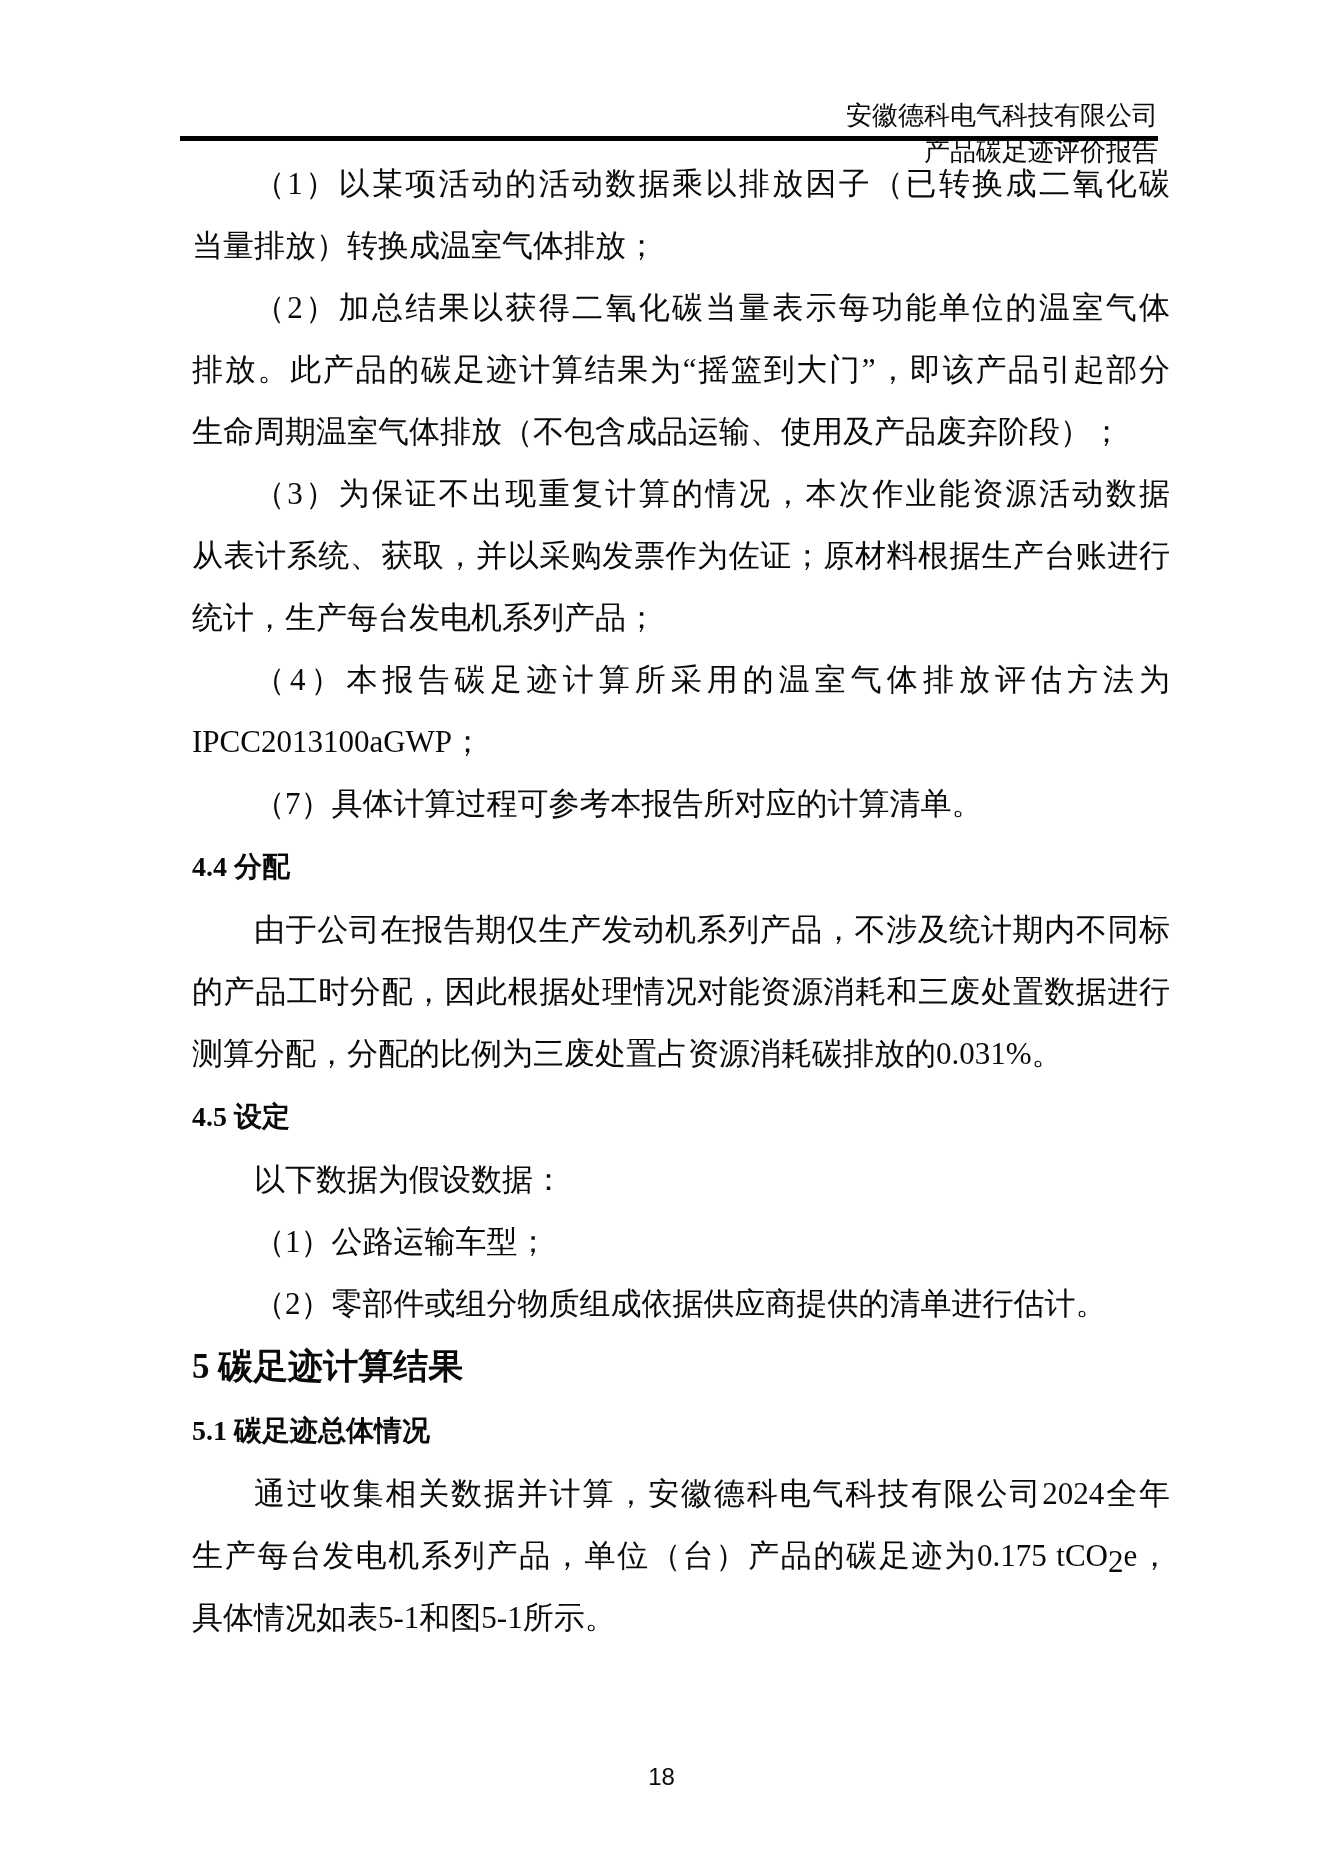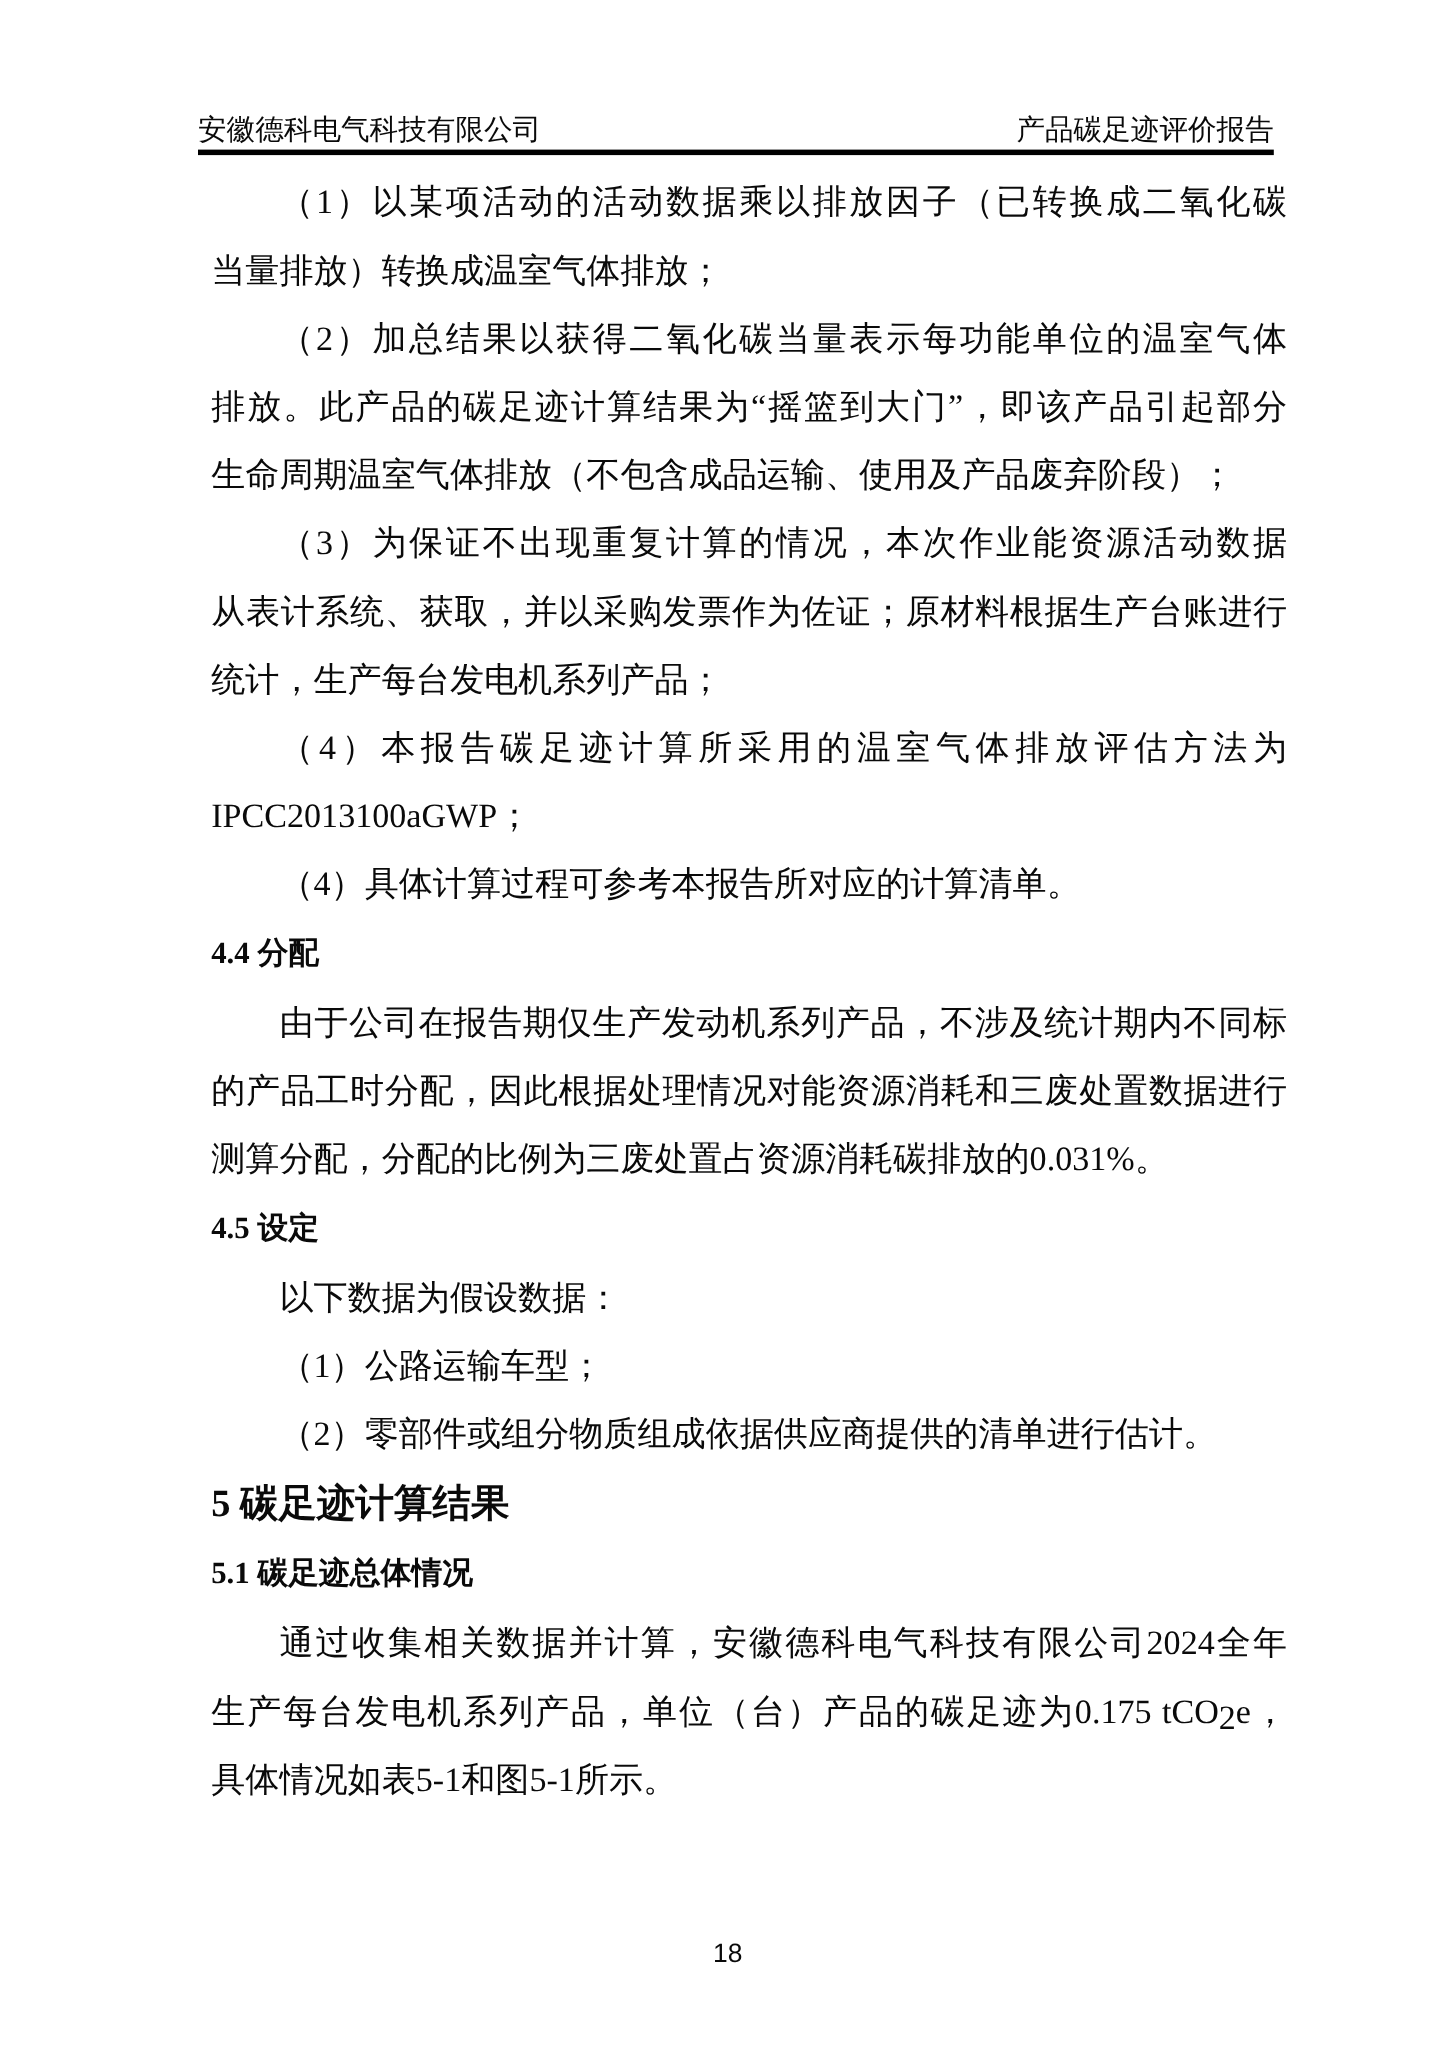--- a/index.html
+++ b/index.html
@@ -10,26 +10,28 @@
     background: #ffffff;
     color: #0a0a0a;
     font-family: "Liberation Serif", "DejaVu Serif", serif;
     overflow: hidden;
   }
   .hdr {
     position: absolute;
     left: 180px;
     top: 0;
     width: 978px;
+    padding-top: 98px;
     display: flex;
     justify-content: space-between;
     align-items: flex-end;
     border-bottom: 5px solid #000000;
     box-sizing: border-box;
     height: 141px;
+    flex-direction: column;
   }
   .hdr span {
     font-size: 26px;
     line-height: 36px;
     white-space: nowrap;
   }
   .bodycol {
     position: absolute;
     left: 192px;
     top: 153px;
@@ -92,21 +94,21 @@
     <div class="line just">排放。此产品的碳足迹计算结果为“摇篮到大门”，即该产品引起部分</div>
     <div class="line">生命周期温室气体排放（不包含成品运输、使用及产品废弃阶段）；</div>
 
     <div class="line just ind">（3）为保证不出现重复计算的情况，本次作业能资源活动数据</div>
     <div class="line just">从表计系统、获取，并以采购发票作为佐证；原材料根据生产台账进行</div>
     <div class="line">统计，生产每台发电机系列产品；</div>
 
     <div class="line just ind">（4）本报告碳足迹计算所采用的温室气体排放评估方法为</div>
     <div class="line">IPCC2013100aGWP；</div>
 
-    <div class="line ind">（4）具体计算过程可参考本报告所对应的计算清单。</div>
+    <div class="line ind">（7）具体计算过程可参考本报告所对应的计算清单。</div>
 
     <div class="hline h2">4.4 分配</div>
 
     <div class="line just ind">由于公司在报告期仅生产发动机系列产品，不涉及统计期内不同标</div>
     <div class="line just">的产品工时分配，因此根据处理情况对能资源消耗和三废处置数据进行</div>
     <div class="line">测算分配，分配的比例为三废处置占资源消耗碳排放的0.031%。</div>
 
     <div class="hline h2">4.5 设定</div>
 
     <div class="line ind">以下数据为假设数据：</div>

